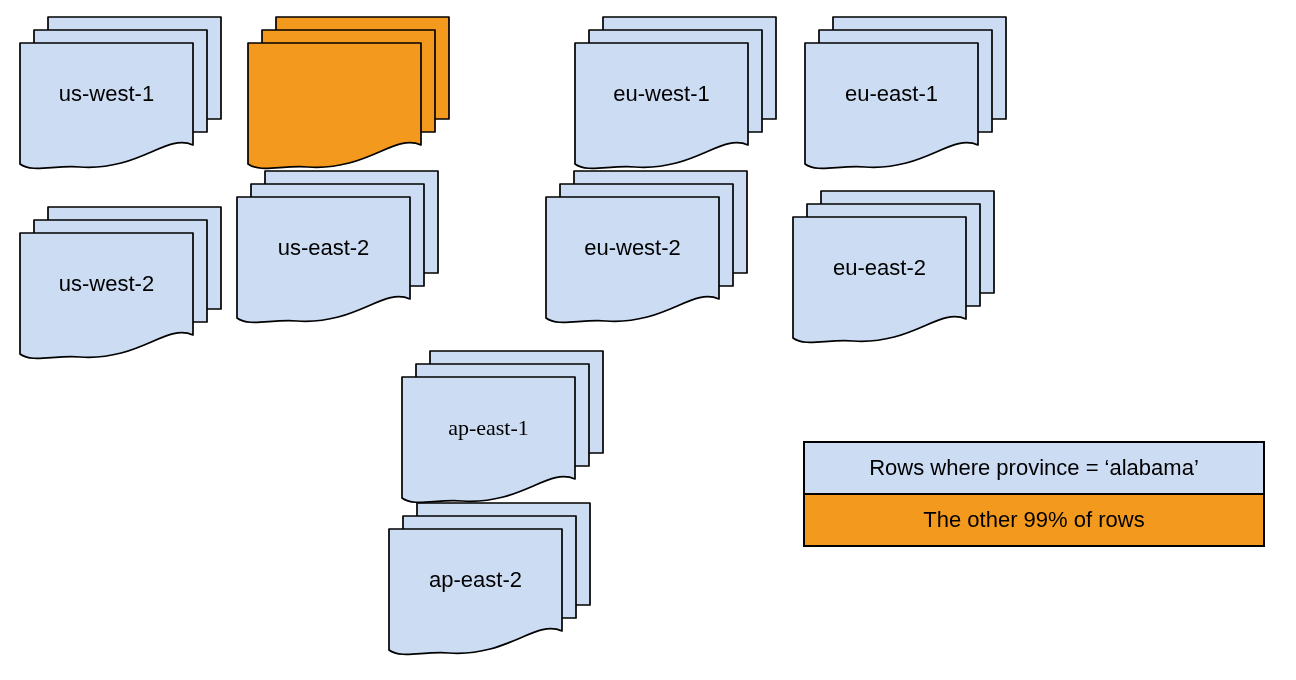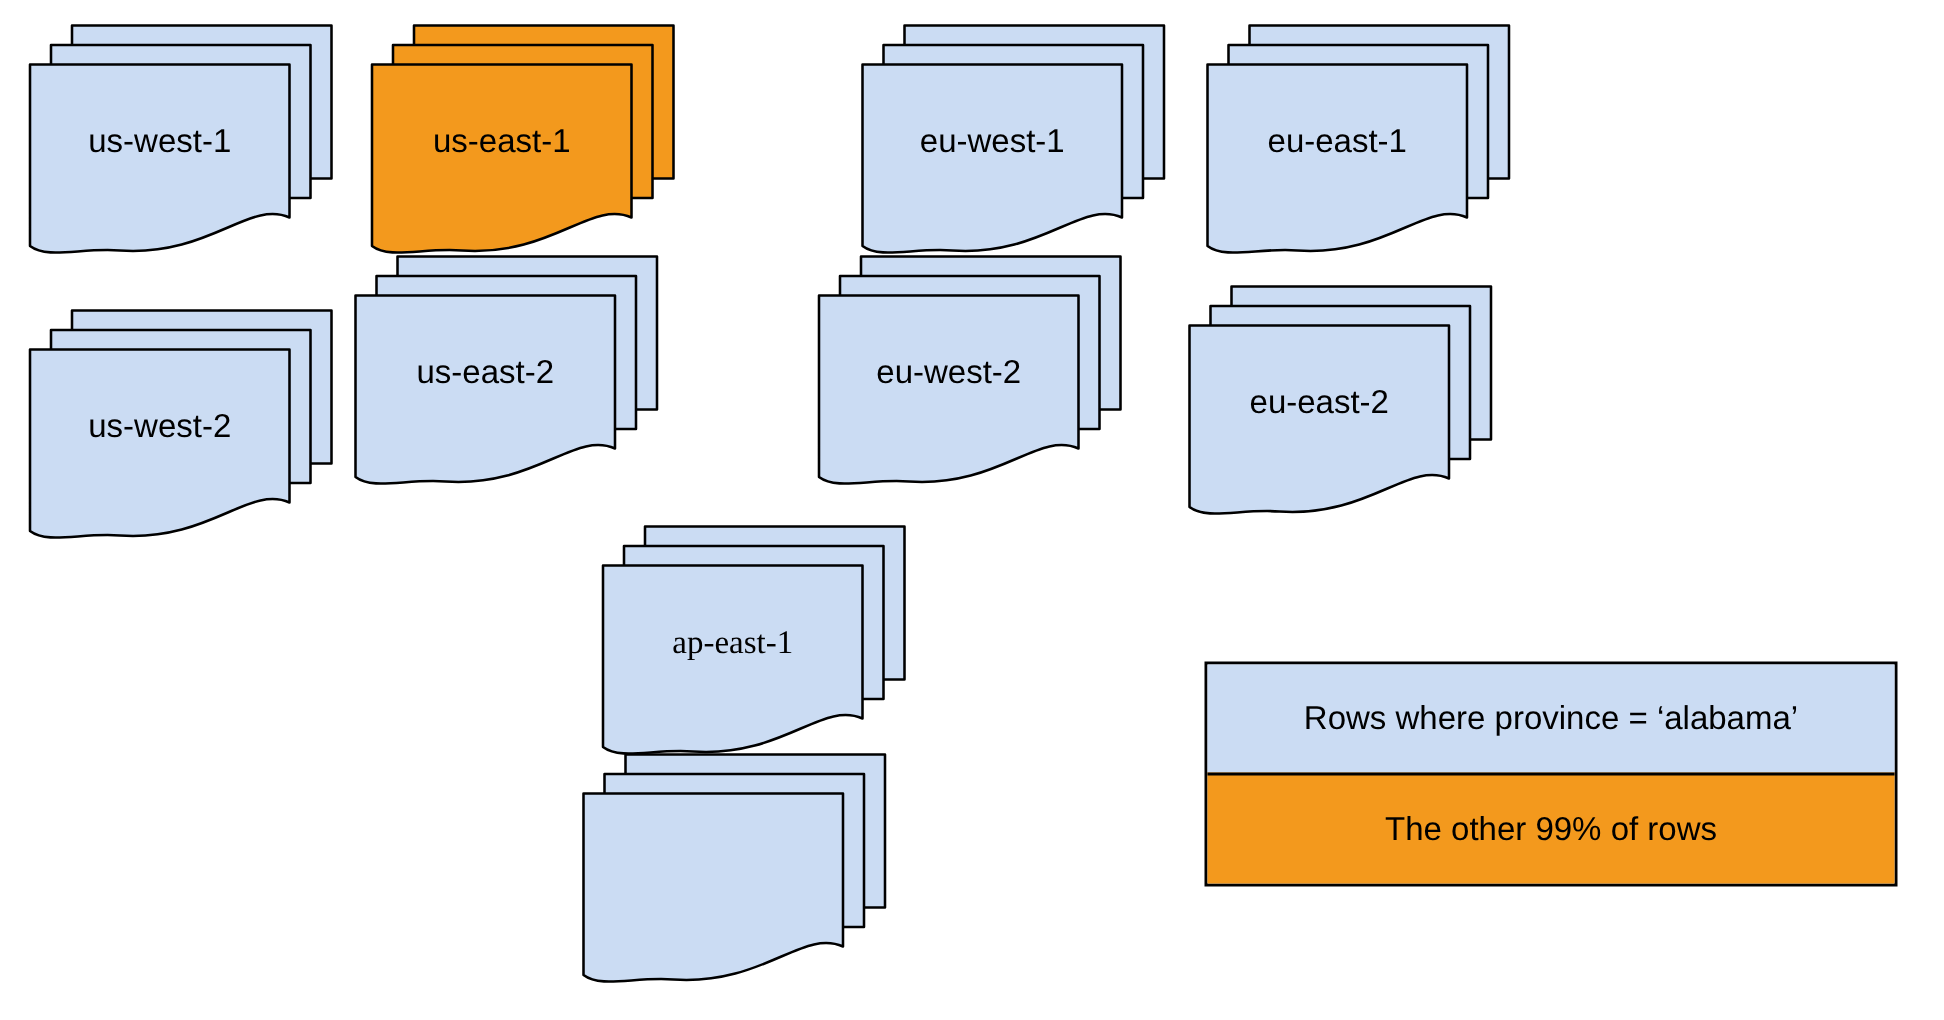--- a/index.html
+++ b/index.html
@@ -56,21 +56,21 @@
 
   .legend {
     position: absolute;
     left: 803px;
     top: 441px;
     width: 458px;
     border: 2px solid var(--stroke, #000);
     z-index: 1;
   }
   .legend-row {
-    height: 72px;
+    height: 50px;
     display: flex;
     align-items: center;
     justify-content: center;
     font-size: 22px;
     background: var(--region-fill, #cbdcf3);
   }
   .legend-row + .legend-row { border-top: 2px solid var(--stroke, #000); }
   .legend-row.highlighted { background: var(--highlight-fill, #f3991d); }
 </style>
 </head>
@@ -84,21 +84,20 @@
   </svg>
   <div class="stack-label">us-west-1</div>
 </div>
 
 <div class="stack s1 highlighted">
   <svg class="stack-svg" viewBox="0 0 206 158" width="206" height="158" aria-hidden="true">
     <rect class="sheet" x="30" y="1" width="173" height="102"></rect>
     <rect class="sheet" x="16" y="14" width="173" height="102"></rect>
     <path class="sheet" d="M2 27 L175 27 L175 129 C148 117 122 155 62 151 C36 149 14 157 2 148 Z"></path>
   </svg>
-  <div class="stack-label">us-east-1</div>
 </div>
 
 <div class="stack s2">
   <svg class="stack-svg" viewBox="0 0 206 158" width="206" height="158" aria-hidden="true">
     <rect class="sheet" x="30" y="1" width="173" height="102"></rect>
     <rect class="sheet" x="16" y="14" width="173" height="102"></rect>
     <path class="sheet" d="M2 27 L175 27 L175 129 C148 117 122 155 62 151 C36 149 14 157 2 148 Z"></path>
   </svg>
   <div class="stack-label">eu-west-1</div>
 </div>
@@ -156,20 +155,21 @@
   </svg>
   <div class="stack-label">ap-east-1</div>
 </div>
 
 <div class="stack s9">
   <svg class="stack-svg" viewBox="0 0 206 158" width="206" height="158" aria-hidden="true">
     <rect class="sheet" x="30" y="1" width="173" height="102"></rect>
     <rect class="sheet" x="16" y="14" width="173" height="102"></rect>
     <path class="sheet" d="M2 27 L175 27 L175 129 C148 117 122 155 62 151 C36 149 14 157 2 148 Z"></path>
   </svg>
+  <div class="stack-label">ap-east-2</div>
 </div>
 
 <div class="legend">
   <div class="legend-row">
     <span>Rows where province = ‘alabama’</span>
   </div>
   <div class="legend-row highlighted">
     <span>The other 99% of rows</span>
   </div>
 </div>

